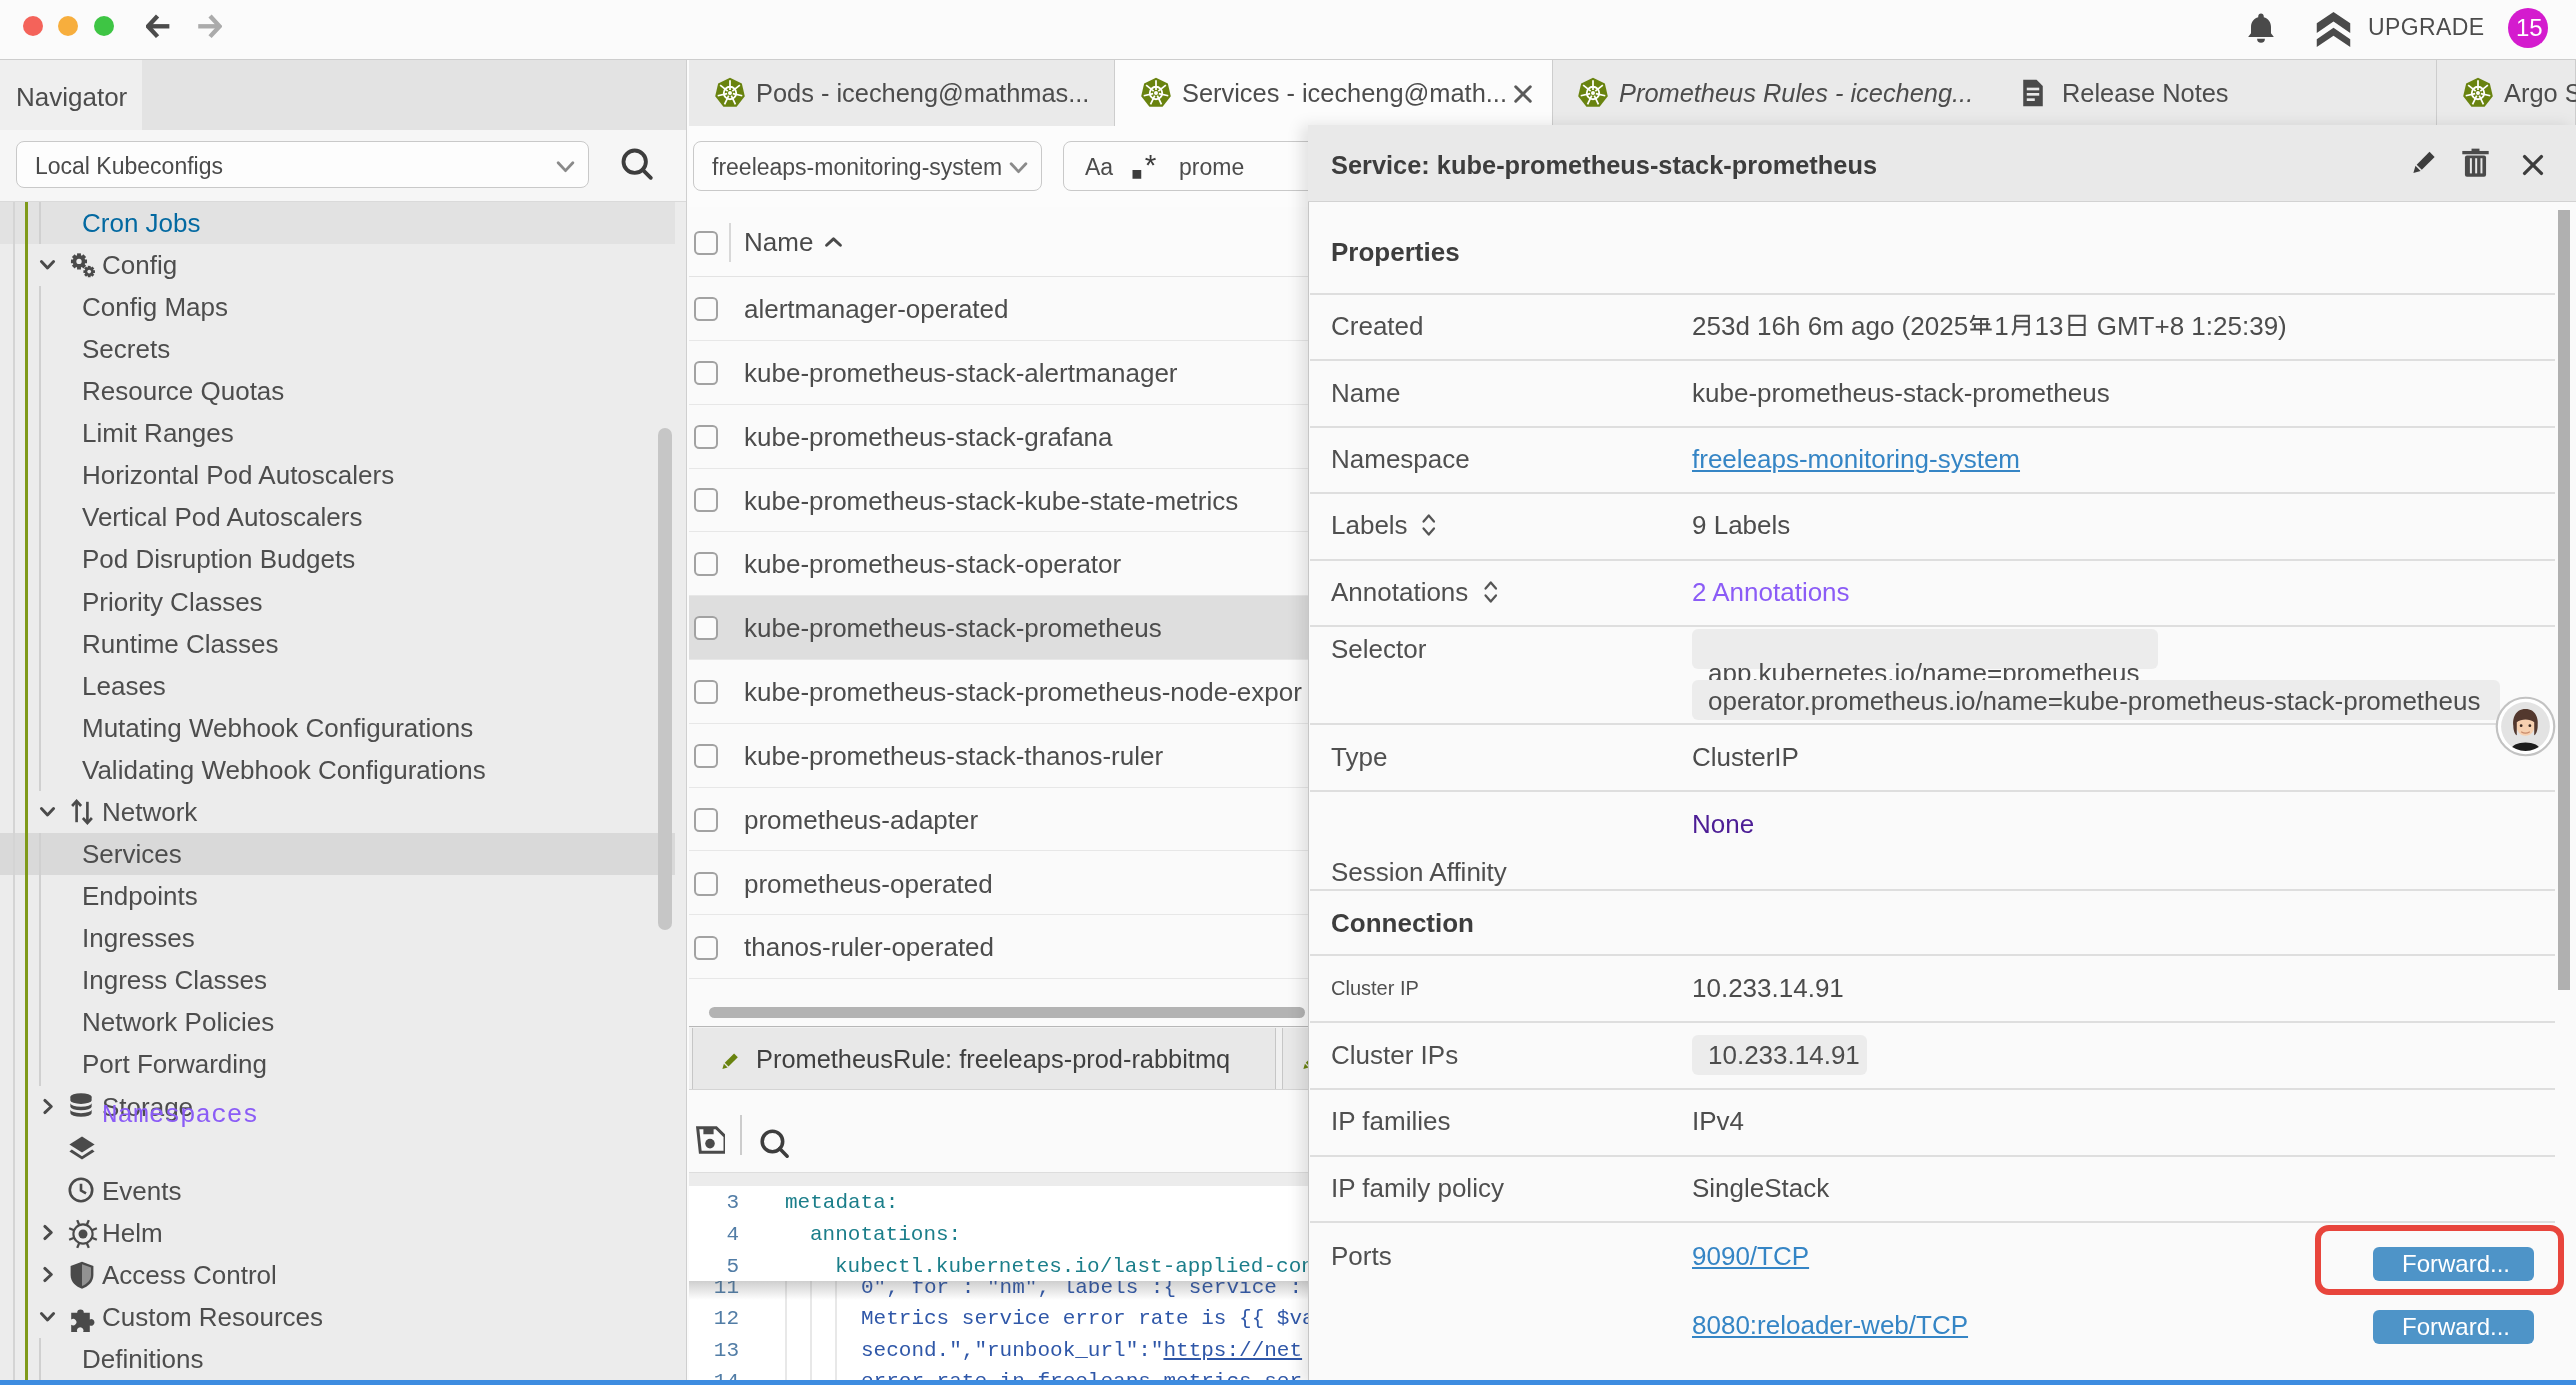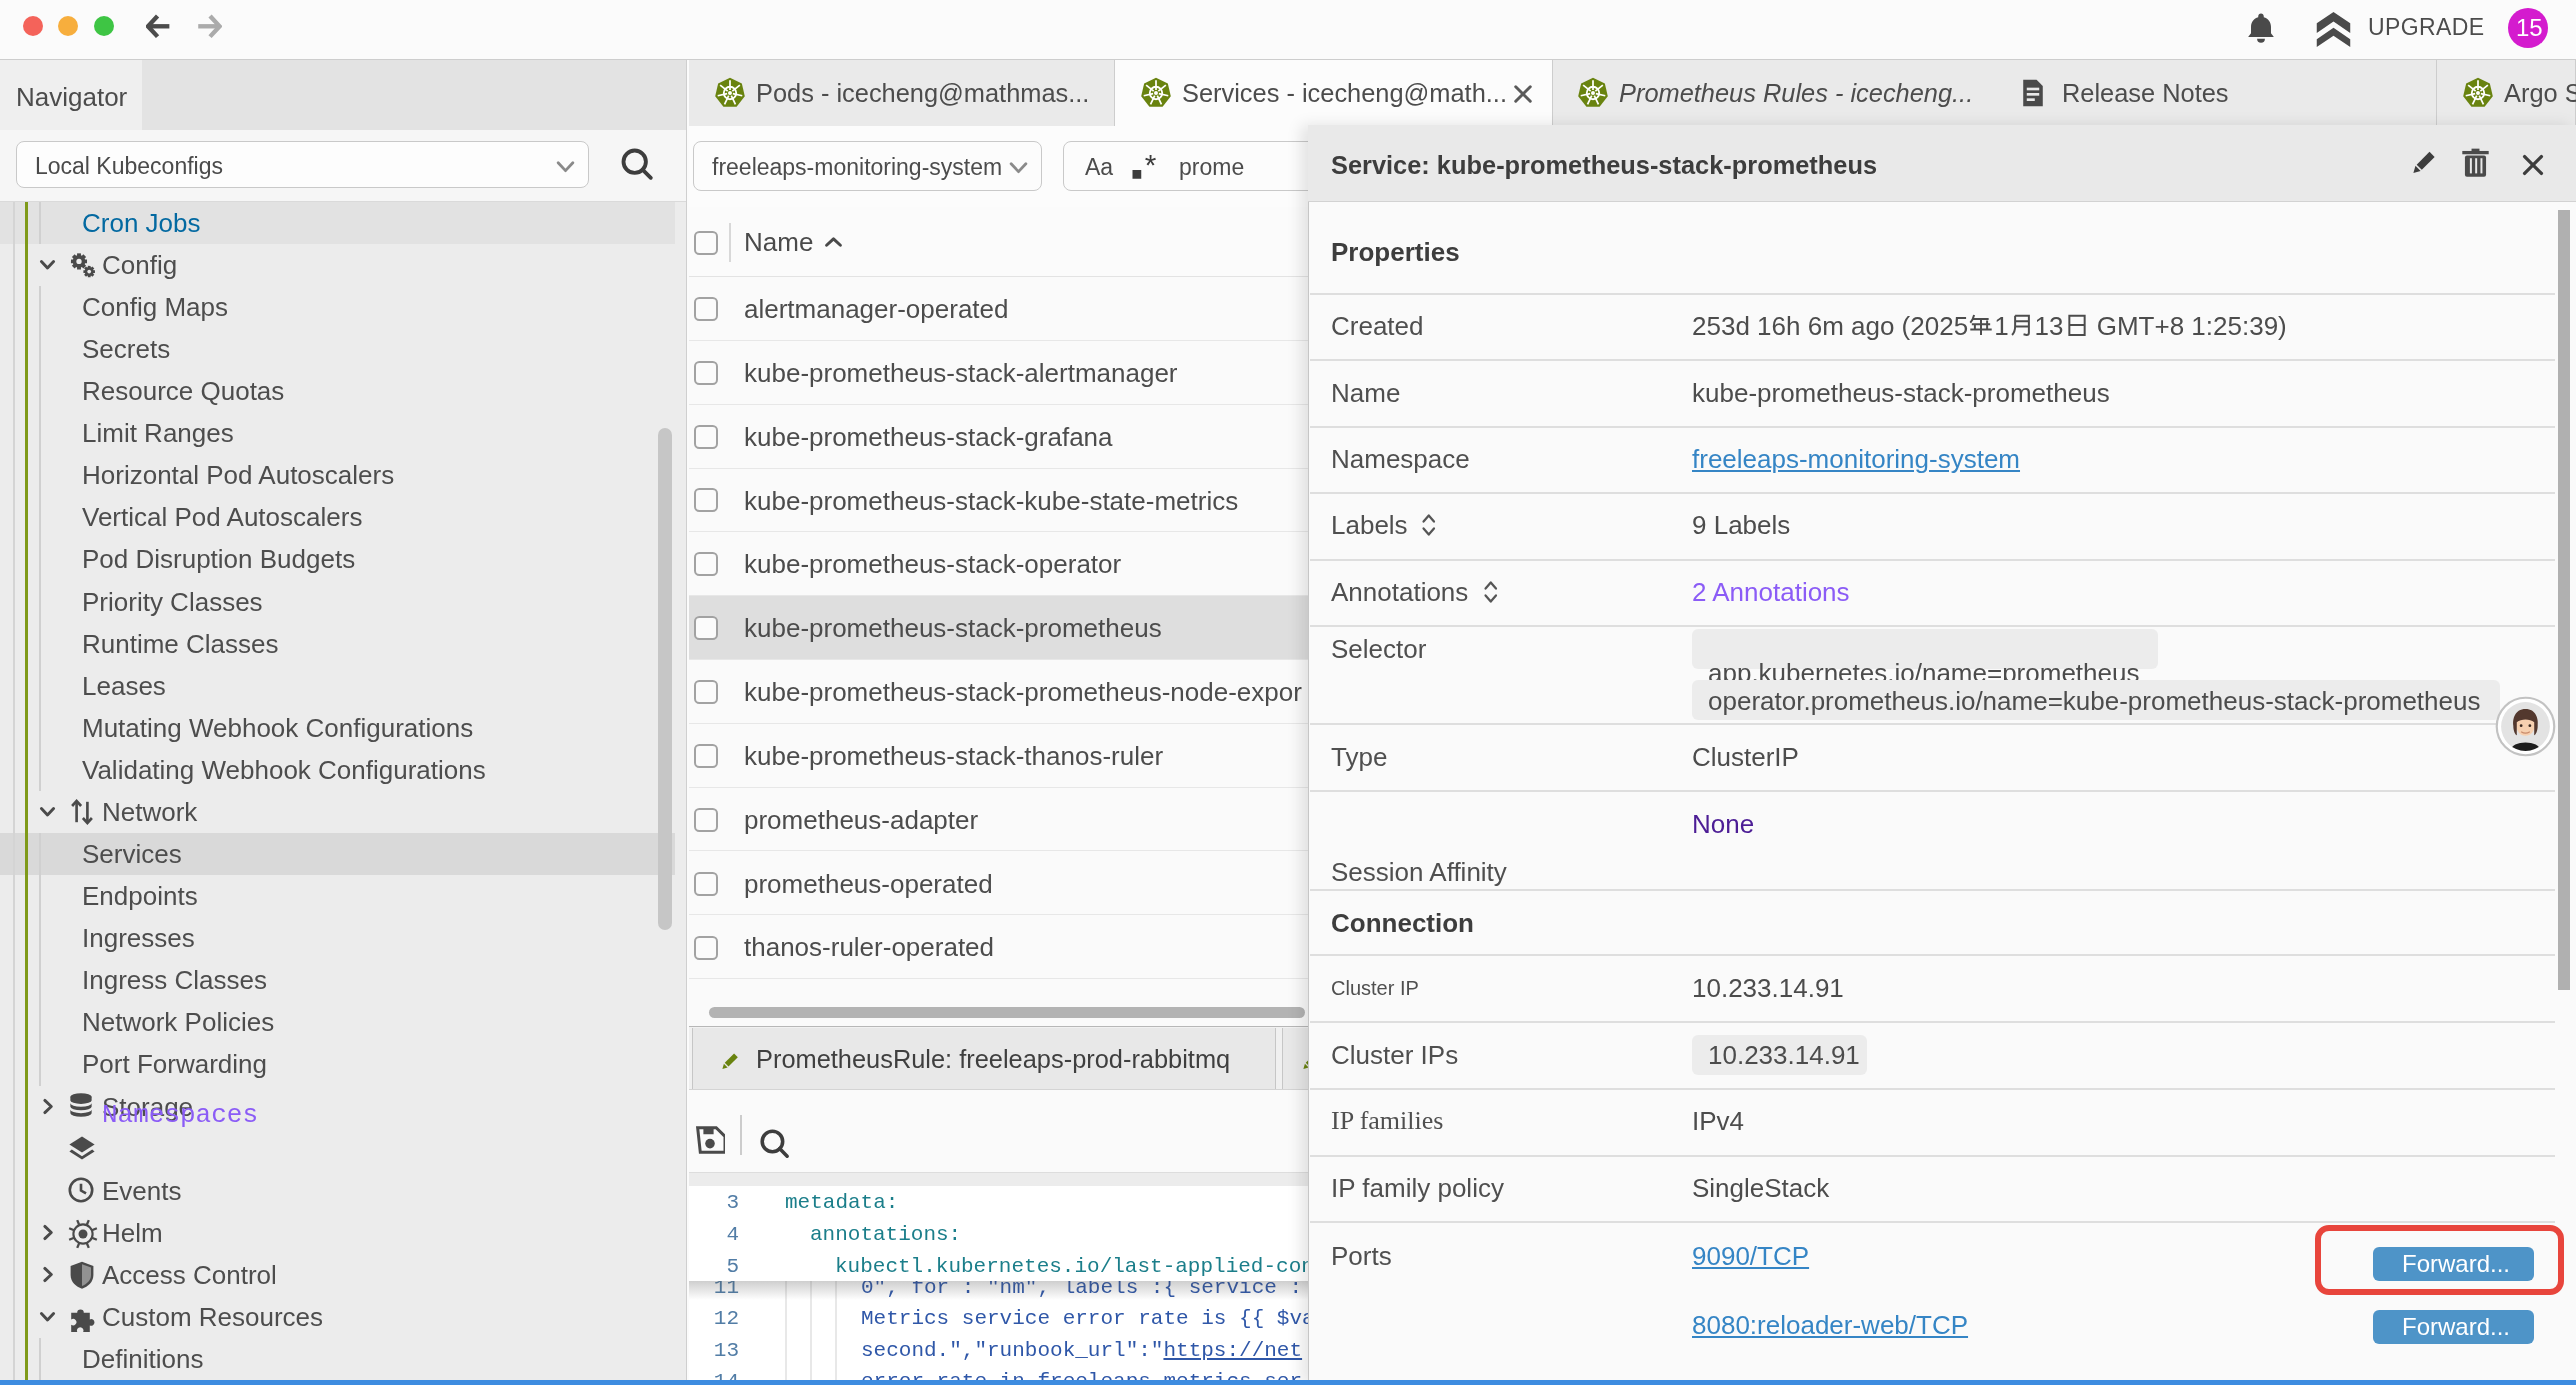--- a/index.html
+++ b/index.html
@@ -405,21 +405,21 @@
 <div class="txt" style="left:1331px; top:735px; height:44px; line-height:44px; font-size:26px; color:#4f4f4f; font-weight:400; ">Type</div>
 <div class="txt" style="left:1692px; top:735px; height:44px; line-height:44px; font-size:26px; color:#4c4c4c; font-weight:400; ">ClusterIP</div>
 <div class="txt" style="left:1331px; top:802px; height:44px; line-height:44px; font-size:26px; color:#4f4f4f; font-weight:400;margin-top:48px; ">Session Affinity</div>
 <div class="txt" style="left:1692px; top:802px; height:44px; line-height:44px; font-size:26px; color:#4c1d95; font-weight:400; ">None</div>
 <div class="txt" style="left:1331px; top:901px; height:44px; line-height:44px; font-size:26px; color:#3d3d3d; font-weight:700; ">Connection</div>
 <div class="txt" style="left:1331px; top:966px; height:44px; line-height:44px; font-size:20px; color:#4f4f4f; font-weight:400; ">Cluster IP</div>
 <div class="txt" style="left:1692px; top:966px; height:44px; line-height:44px; font-size:26px; color:#4c4c4c; font-weight:400; ">10.233.14.91</div>
 <div class="txt" style="left:1331px; top:1033px; height:44px; line-height:44px; font-size:26px; color:#4f4f4f; font-weight:400; ">Cluster IPs</div>
 <div class="abs" style="left:1692px; top:1035px; width:175px; height:40px; background:#ececec; border-radius:6.1px;"></div>
 <div class="txt" style="left:1708px; top:1033px; height:44px; line-height:44px; font-size:26px; color:#4c4c4c; font-weight:400; ">10.233.14.91</div>
-<div class="txt" style="left:1331px; top:1099px; height:44px; line-height:44px; font-size:26px; color:#4f4f4f; font-weight:400;font-family:Liberation Serif, serif; ">IP families</div>
+<div class="txt" style="left:1331px; top:1099px; height:44px; line-height:44px; font-size:26px; color:#4f4f4f; font-weight:400; ">IP families</div>
 <div class="txt" style="left:1692px; top:1099px; height:44px; line-height:44px; font-size:26px; color:#4c4c4c; font-weight:400; ">IPv4</div>
 <div class="txt" style="left:1331px; top:1166px; height:44px; line-height:44px; font-size:26px; color:#4f4f4f; font-weight:400; ">IP family policy</div>
 <div class="txt" style="left:1692px; top:1166px; height:44px; line-height:44px; font-size:26px; color:#4c4c4c; font-weight:400; ">SingleStack</div>
 <div class="txt" style="left:1331px; top:1234px; height:44px; line-height:44px; font-size:26px; color:#4f4f4f; font-weight:400; ">Ports</div>
 <div class="txt" style="left:1692px; top:1234px; height:44px; line-height:44px; font-size:26px; color:#4a4a4a; font-weight:400; "><span style="color:#3585c5; text-decoration:underline;">9090/TCP</span></div>
 <div class="txt" style="left:1692px; top:1303px; height:44px; line-height:44px; font-size:26px; color:#4a4a4a; font-weight:400; "><span style="color:#3585c5; text-decoration:underline;margin-top:36px;">8080:reloader-web/TCP</span></div>
 <div class="abs" style="left:2373px; top:1247px; width:161px; height:34px; background:#4e94c8; border-radius:6.1px;"></div>
 <div class="txt" style="left:2402px; top:1242px; height:44px; line-height:44px; font-size:24px; color:#ffffff; font-weight:400; ">Forward...</div>
 <div class="abs" style="left:2373px; top:1310px; width:161px; height:34px; background:#4e94c8; border-radius:6.1px;"></div>
 <div class="txt" style="left:2402px; top:1305px; height:44px; line-height:44px; font-size:24px; color:#ffffff; font-weight:400; ">Forward...</div>

